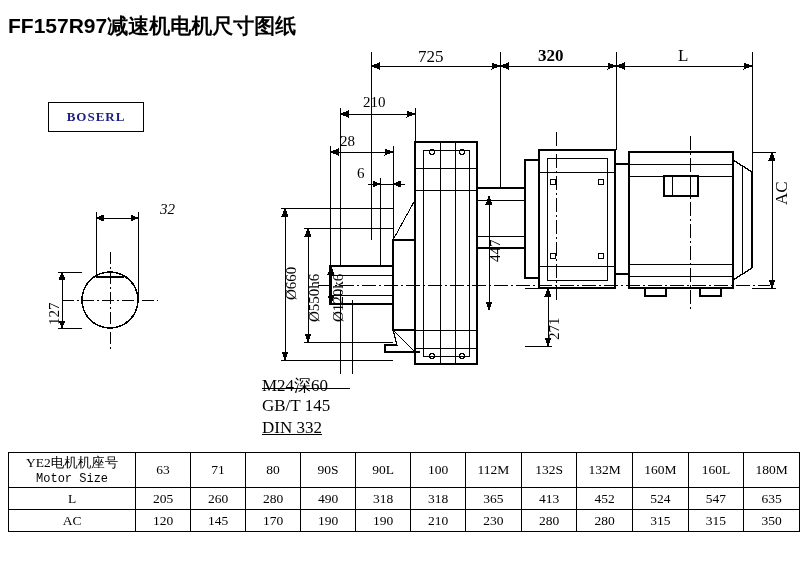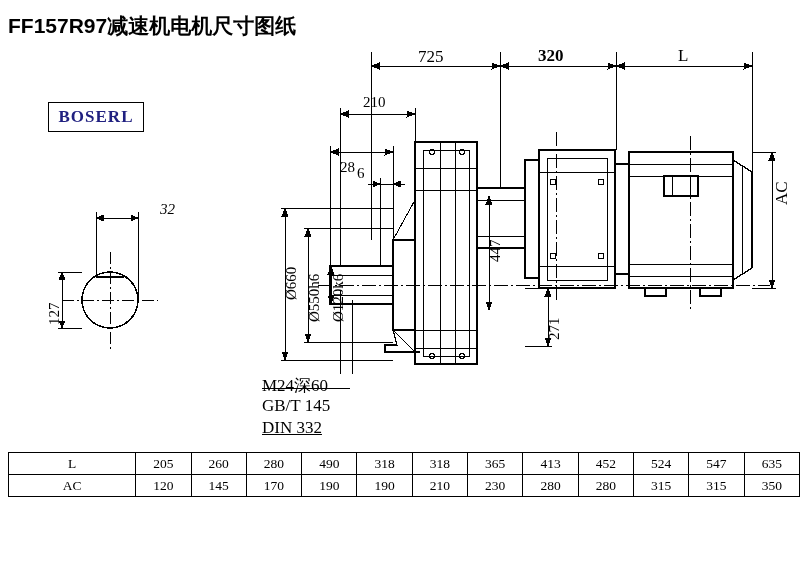--- a/index.html
+++ b/index.html
@@ -22,21 +22,21 @@
 
   
   .logo-box {
     position:absolute; left:48px; top:102px;
     width:94px; height:28px;
     border:1.5px solid #000;
     display:flex; align-items:center; justify-content:center;
   }
   .logo-text {
     font-family:"Liberation Serif", serif;
-    font-weight:bold; font-size:17px; color:#202080;
+    font-weight:bold; font-size:13px; color:#202080;
     letter-spacing:1px;
   }
 
   .lbl {
     position:absolute;
     font-family:"Liberation Serif", serif;
     font-size:15px;
     white-space:nowrap;
   }
   .lbl.big { font-size:17px; }
@@ -239,40 +239,58 @@
       <line x1="352" y1="300" x2="352" y2="374"></line>
       <line x1="262" y1="388" x2="350" y2="388"></line>
     </g>
   </svg>
 
   <div class="lbl big" style="left:418px; top:47px;">725</div>
   <div class="lbl big" style="left:538px; top:46px; font-weight:bold;">320</div>
   <div class="lbl big" style="left:678px; top:46px;">L</div>
 
   <div class="lbl" style="left:363px; top:94px;">210</div>
-  <div class="lbl" style="left:340px; top:133px;margin-top:26px;">28</div>
+  <div class="lbl" style="left:340px; top:133px;">28</div>
   <div class="lbl" style="left:357px; top:165px;">6</div>
 
   <div class="lbl" style="left:160px; top:201px;font-style:italic;">32</div>
   <div class="lbl rot90" style="left:46px; top:325px;">127</div>
 
   <div class="lbl rot90" style="left:283px; top:300px;">Ø660</div>
   <div class="lbl rot90" style="left:306px; top:322px;">Ø550h6</div>
   <div class="lbl rot90" style="left:330px; top:322px;">Ø120k6</div>
 
   <div class="lbl rot90" style="left:487px; top:262px;">447</div>
   <div class="lbl rot90" style="left:546px; top:340px;">271</div>
   <div class="lbl big rot90" style="left:772px; top:205px;">AC</div>
 
   <div class="lbl big" style="left:262px; top:374px;">M24深60</div>
   <div class="lbl big" style="left:262px; top:396px;">GB/T 145</div>
   <div class="lbl big" style="left:262px; top:418px;text-decoration:underline;">DIN 332</div>
 
   <table class="tbl">
     <tbody id="tbody">
+        <tr>
+          <td class="rowhdr">
+            <div>YE2电机机座号</div>
+            <div class="hdrcell">Motor Size</div>
+          </td>
+          <td class="cell">63</td>
+          <td class="cell">71</td>
+          <td class="cell">80</td>
+          <td class="cell">90S</td>
+          <td class="cell">90L</td>
+          <td class="cell">100</td>
+          <td class="cell">112M</td>
+          <td class="cell">132S</td>
+          <td class="cell">132M</td>
+          <td class="cell">160M</td>
+          <td class="cell">160L</td>
+          <td class="cell">180M</td>
+        </tr>
         <tr>
           <td class="rowhdr">L</td>
           <td class="cell">205</td>
           <td class="cell">260</td>
           <td class="cell">280</td>
           <td class="cell">490</td>
           <td class="cell">318</td>
           <td class="cell">318</td>
           <td class="cell">365</td>
           <td class="cell">413</td>

